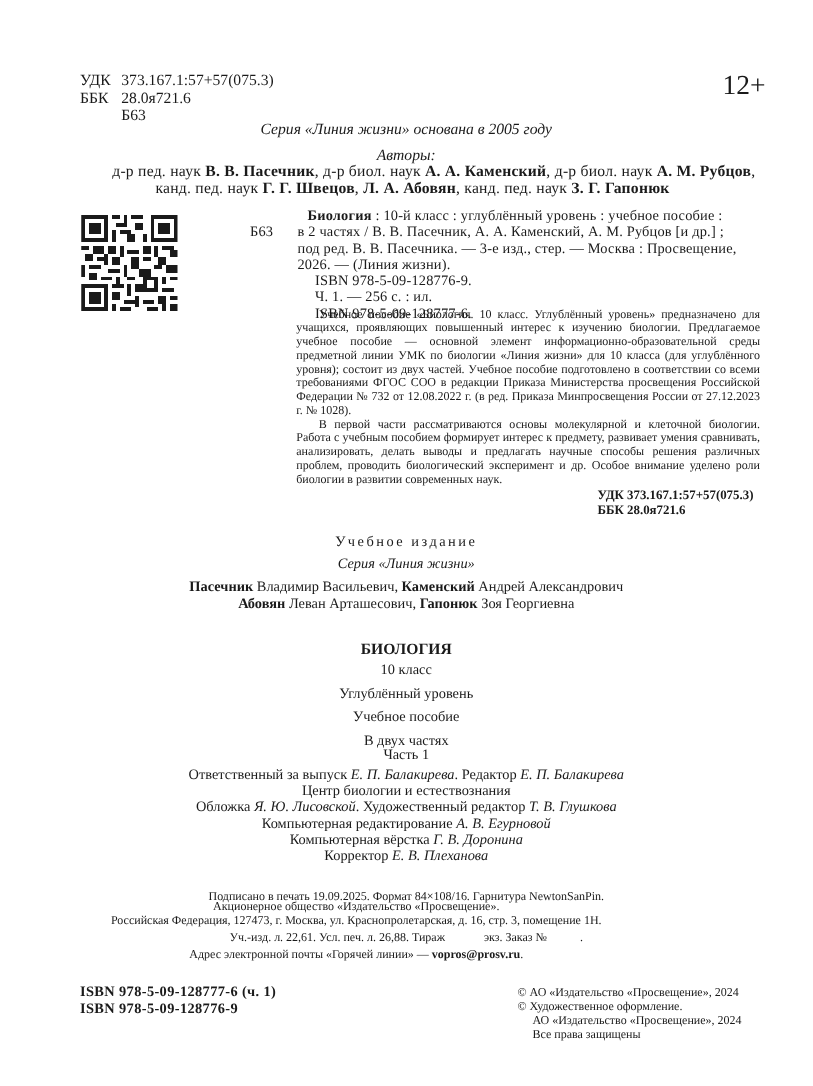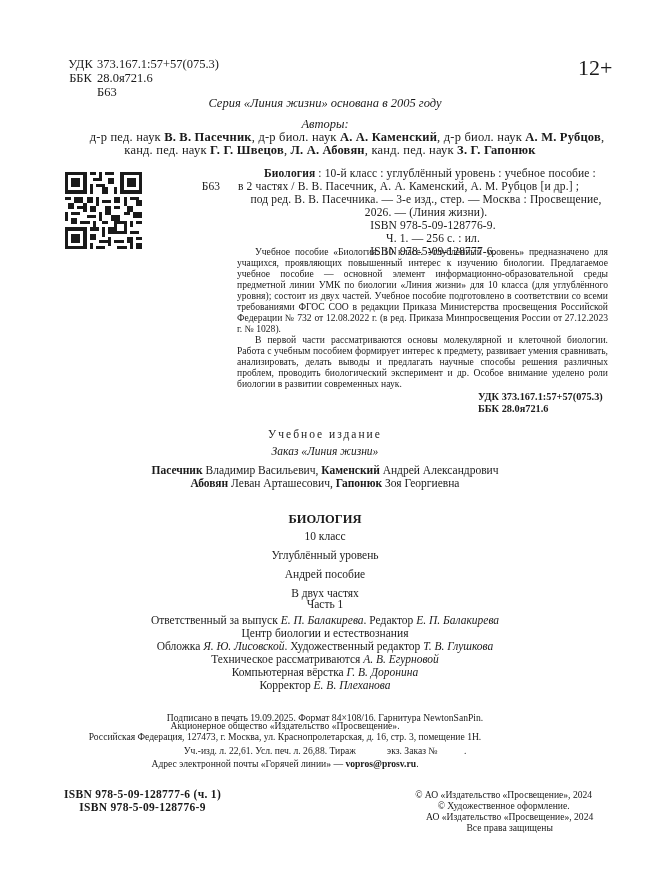--- a/index.html
+++ b/index.html
@@ -1,18 +1,18 @@
 <!DOCTYPE html>
 <html><head>
 <meta charset="utf-8">
 <style>
   html, body { margin: 0; padding: 0; background: #ffffff; }
   body { width: 650px; height: 869px; position: relative; overflow: hidden;
          font-family: "Liberation Serif", "DejaVu Serif", serif; color: #1a1a1a; }
-  .abs { position: absolute; text-align: center; }
+  .abs { position: absolute; }
   .f12 { font-size: 12.5px; line-height: 14px; }
   .f11 { font-size: 11.5px; line-height: 13px; }
   .f10 { font-size: 10.3px; line-height: 11.6px; }
   .f9 { font-size: 9.6px; line-height: 11px; }
   .c { text-align: center; }
   .b { font-weight: bold; }
   .i { font-style: italic; }
   .j { text-align: justify; }
   .ind { text-indent: 18px; }
   .spaced { letter-spacing: 2px; }
@@ -133,37 +133,37 @@
 </div>
 
 <div class="abs f9 j" style="left:237px; top:246px; width:371px;">
   <div class="ind">Учебное пособие «Биология. 10 класс. Углублённый уровень» предназначено для учащихся, проявляющих повышенный интерес к изучению биологии. Предлагаемое учебное пособие — основной элемент информационно-образовательной среды предметной линии УМК по биологии «Линия жизни» для 10 класса (для углублённого уровня); состоит из двух частей. Учебное пособие подготовлено в соответствии со всеми требованиями ФГОС СОО в редакции Приказа Министерства просвещения Российской Федерации № 732 от 12.08.2022 г. (в ред. Приказа Минпросвещения России от 27.12.2023 г. № 1028).</div>
   <div class="ind">В первой части рассматриваются основы молекулярной и клеточной биологии. Работа с учебным пособием формирует интерес к предмету, развивает умения сравнивать, анализировать, делать выводы и предлагать научные способы решения различных проблем, проводить биологический эксперимент и др. Особое внимание уделено роли биологии в развитии современных наук.</div>
 </div>
 <div class="abs f10 b" style="left:478px; top:391px;">УДК 373.167.1:57+57(075.3)</div>
 <div class="abs f10 b" style="left:478px; top:403px;">ББК 28.0я721.6</div>
 
 <div class="abs f11 c spaced" style="left:0; width:650px; top:428px;text-align:center;">Учебное издание</div>
-<div class="abs f11 c i" style="left:0; width:650px; top:445px;">Заказ «Линия жизни»</div>
+<div class="abs f11 c i" style="left:0; width:650px; top:445px;">Серия «Линия жизни»</div>
 <div class="abs f11 c" style="left:0; width:650px; top:464px;">
   <div><b>Пасечник</b><span> Владимир Васильевич, </span><b>Каменский</b><span> Андрей Александрович</span></div>
   <div><b>Абовян</b><span> Леван Арташесович, </span><b>Гапонюк</b><span> Зоя Георгиевна</span></div>
 </div>
 <div class="abs c b" style="left:0; width:650px; top:512px; font-size:12.5px;">БИОЛОГИЯ</div>
 <div class="abs f11 c" style="left:0; width:650px; top:530px;">10 класс</div>
 <div class="abs f11 c" style="left:0; width:650px; top:549px;">Углублённый уровень</div>
-<div class="abs f11 c" style="left:0; width:650px; top:568px;">Андрей пособие</div>
+<div class="abs f11 c" style="left:0; width:650px; top:568px;">Учебное пособие</div>
 <div class="abs f11 c" style="left:0; width:650px; top:587px;">В двух частях</div>
 <div class="abs f11 c" style="left:0; width:650px; top:598px;">Часть 1</div>
 
 <div class="abs f11 c" style="left:0; width:650px; top:614px;">
   <div><span>Ответственный за выпуск </span><i>Е. П. Балакирева</i><span>. Редактор </span><i>Е. П. Балакирева</i></div>
   <div>Центр биологии и естествознания</div>
   <div><span>Обложка </span><i>Я. Ю. Лисовской</i><span>. Художественный редактор </span><i>Т. В. Глушкова</i></div>
-  <div><span>Техническое рассматриваются </span><i>А. В. Егурновой</i></div>
+  <div><span>Компьютерная редактирование </span><i>А. В. Егурновой</i></div>
   <div><span>Компьютерная вёрстка </span><i>Г. В. Доронина</i></div>
   <div><span>Корректор </span><i>Е. В. Плеханова</i></div>
 </div>
 
 <div class="abs f9 c" style="left:0; width:650px; top:690px; white-space:pre;">
   <div>Подписано в печать 19.09.2025. Формат 84×108/16. Гарнитура NewtonSanPin.</div>
   <div>Уч.-изд. л. 22,61. Усл. печ. л. 26,88. Тираж             экз. Заказ №           .</div>
 </div>
 
 <div class="abs f9 c" style="left:0; width:570px; top:720px;">

